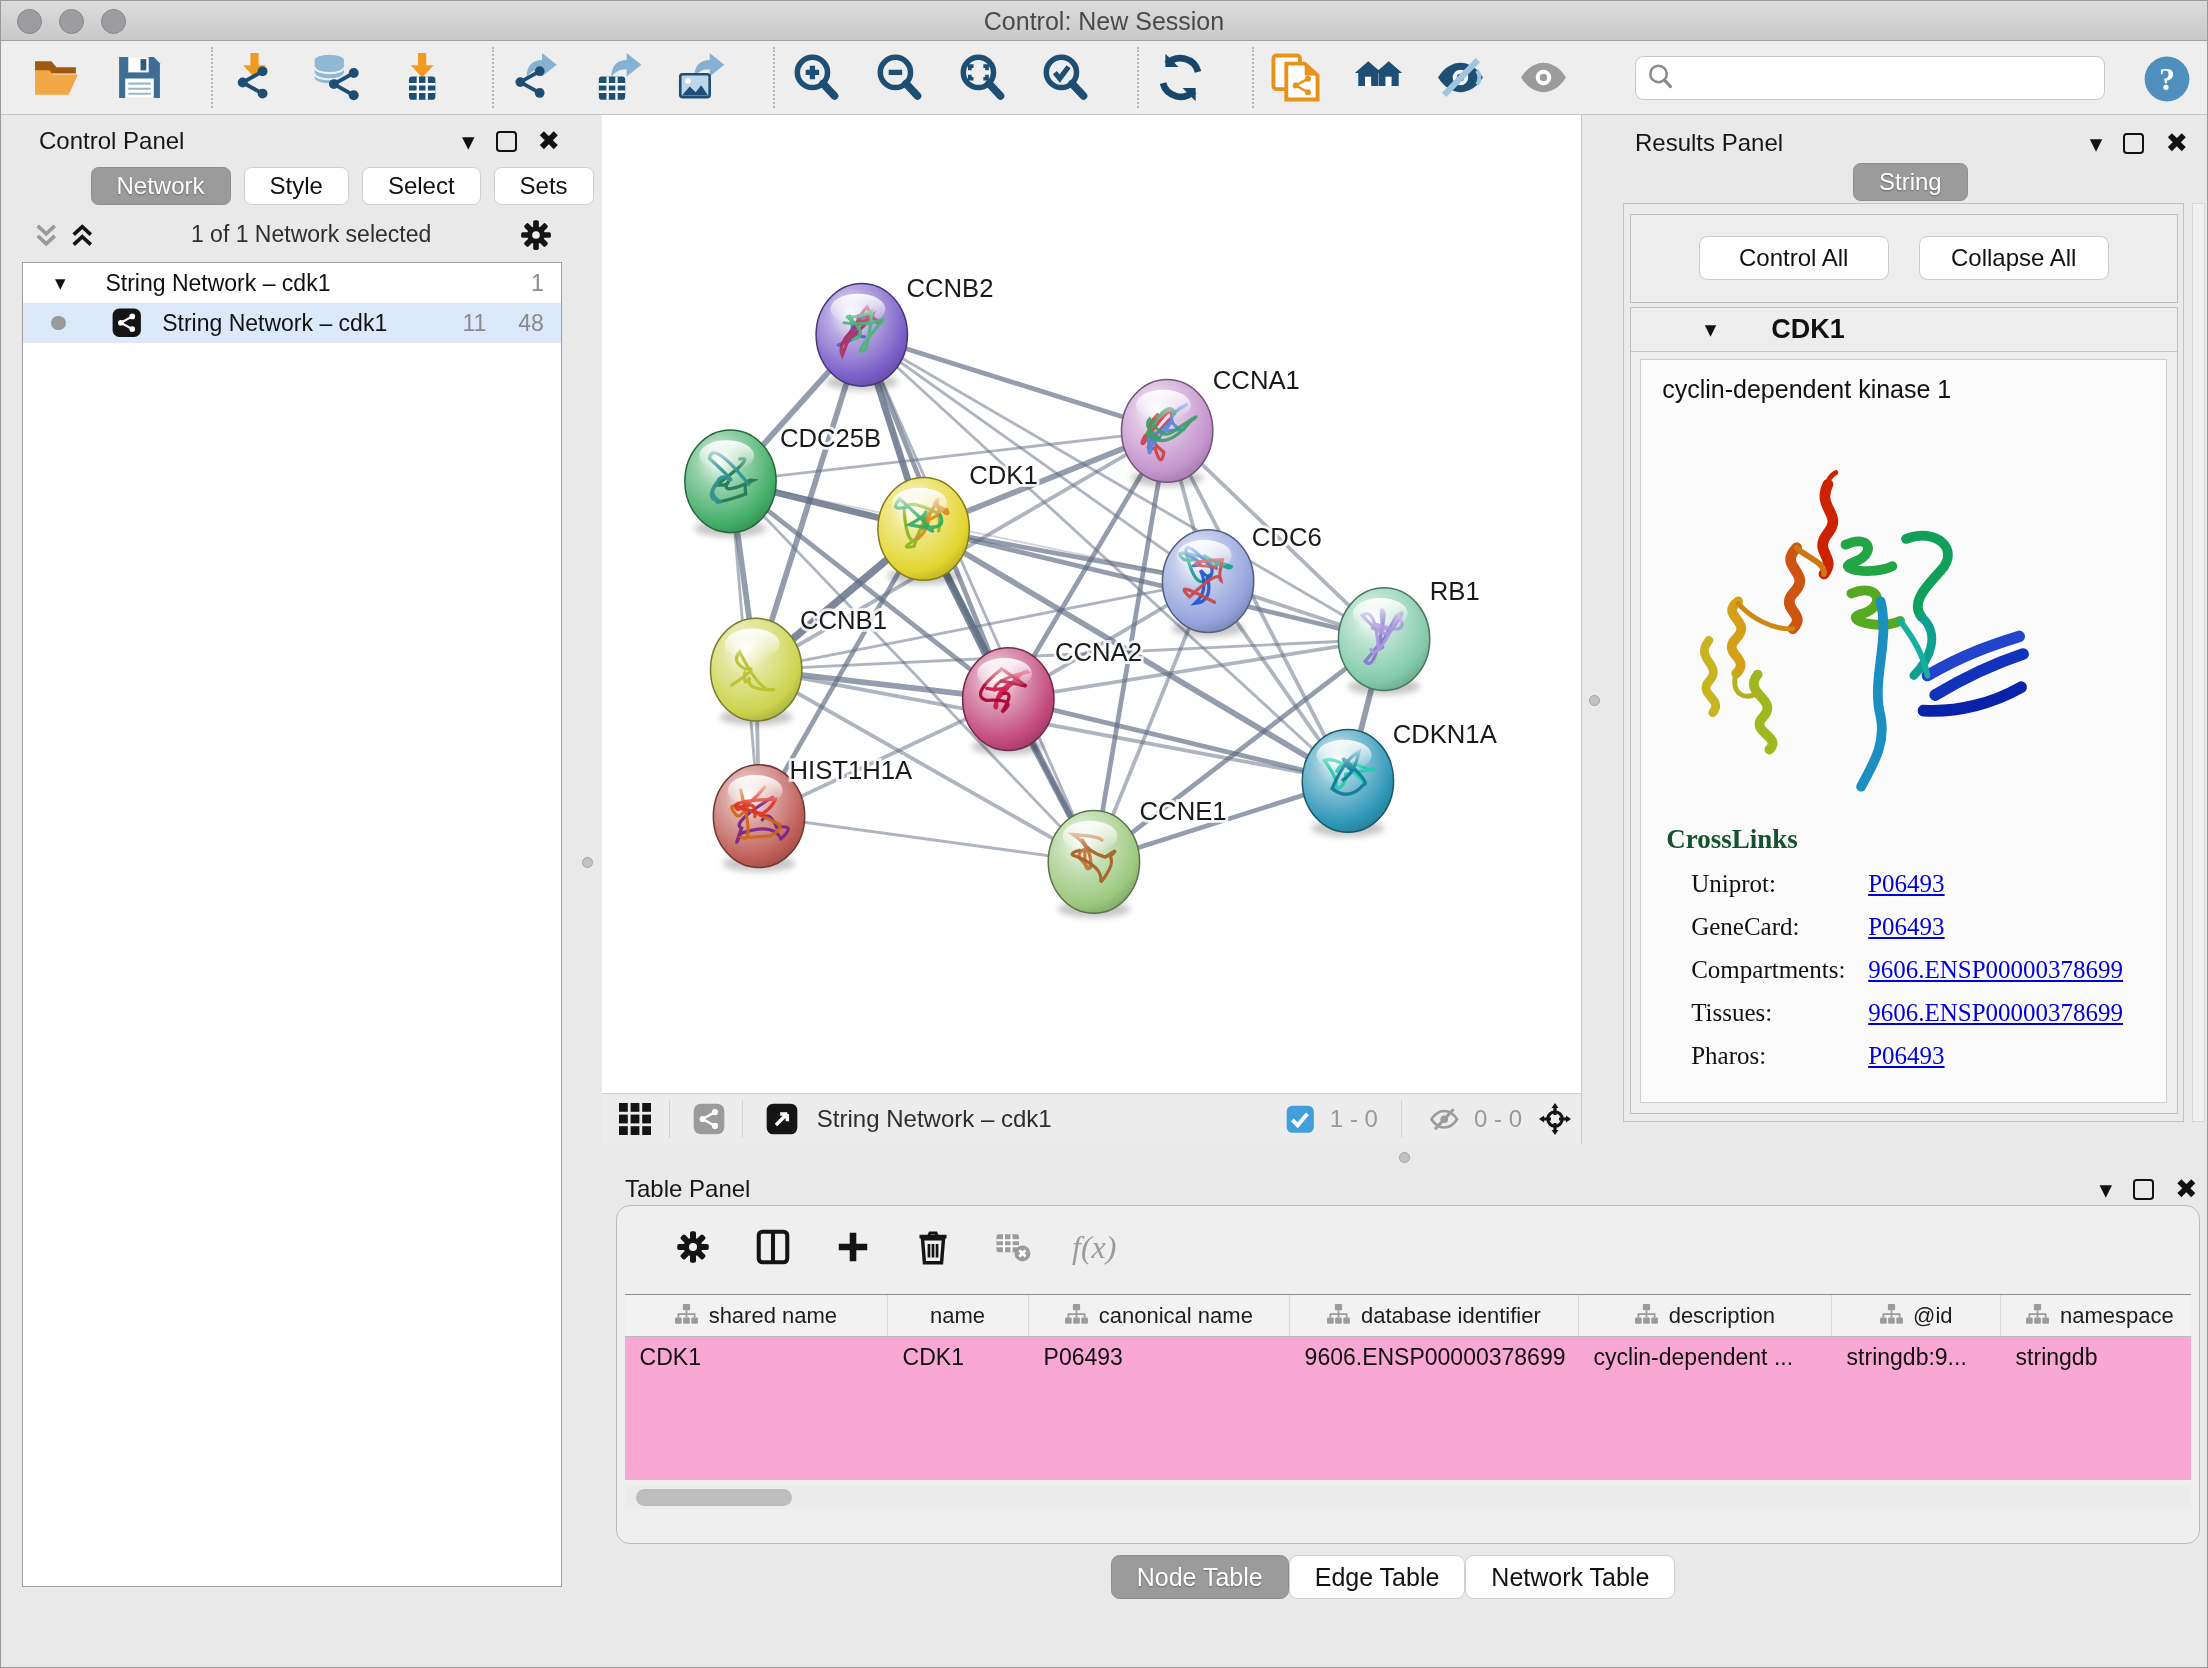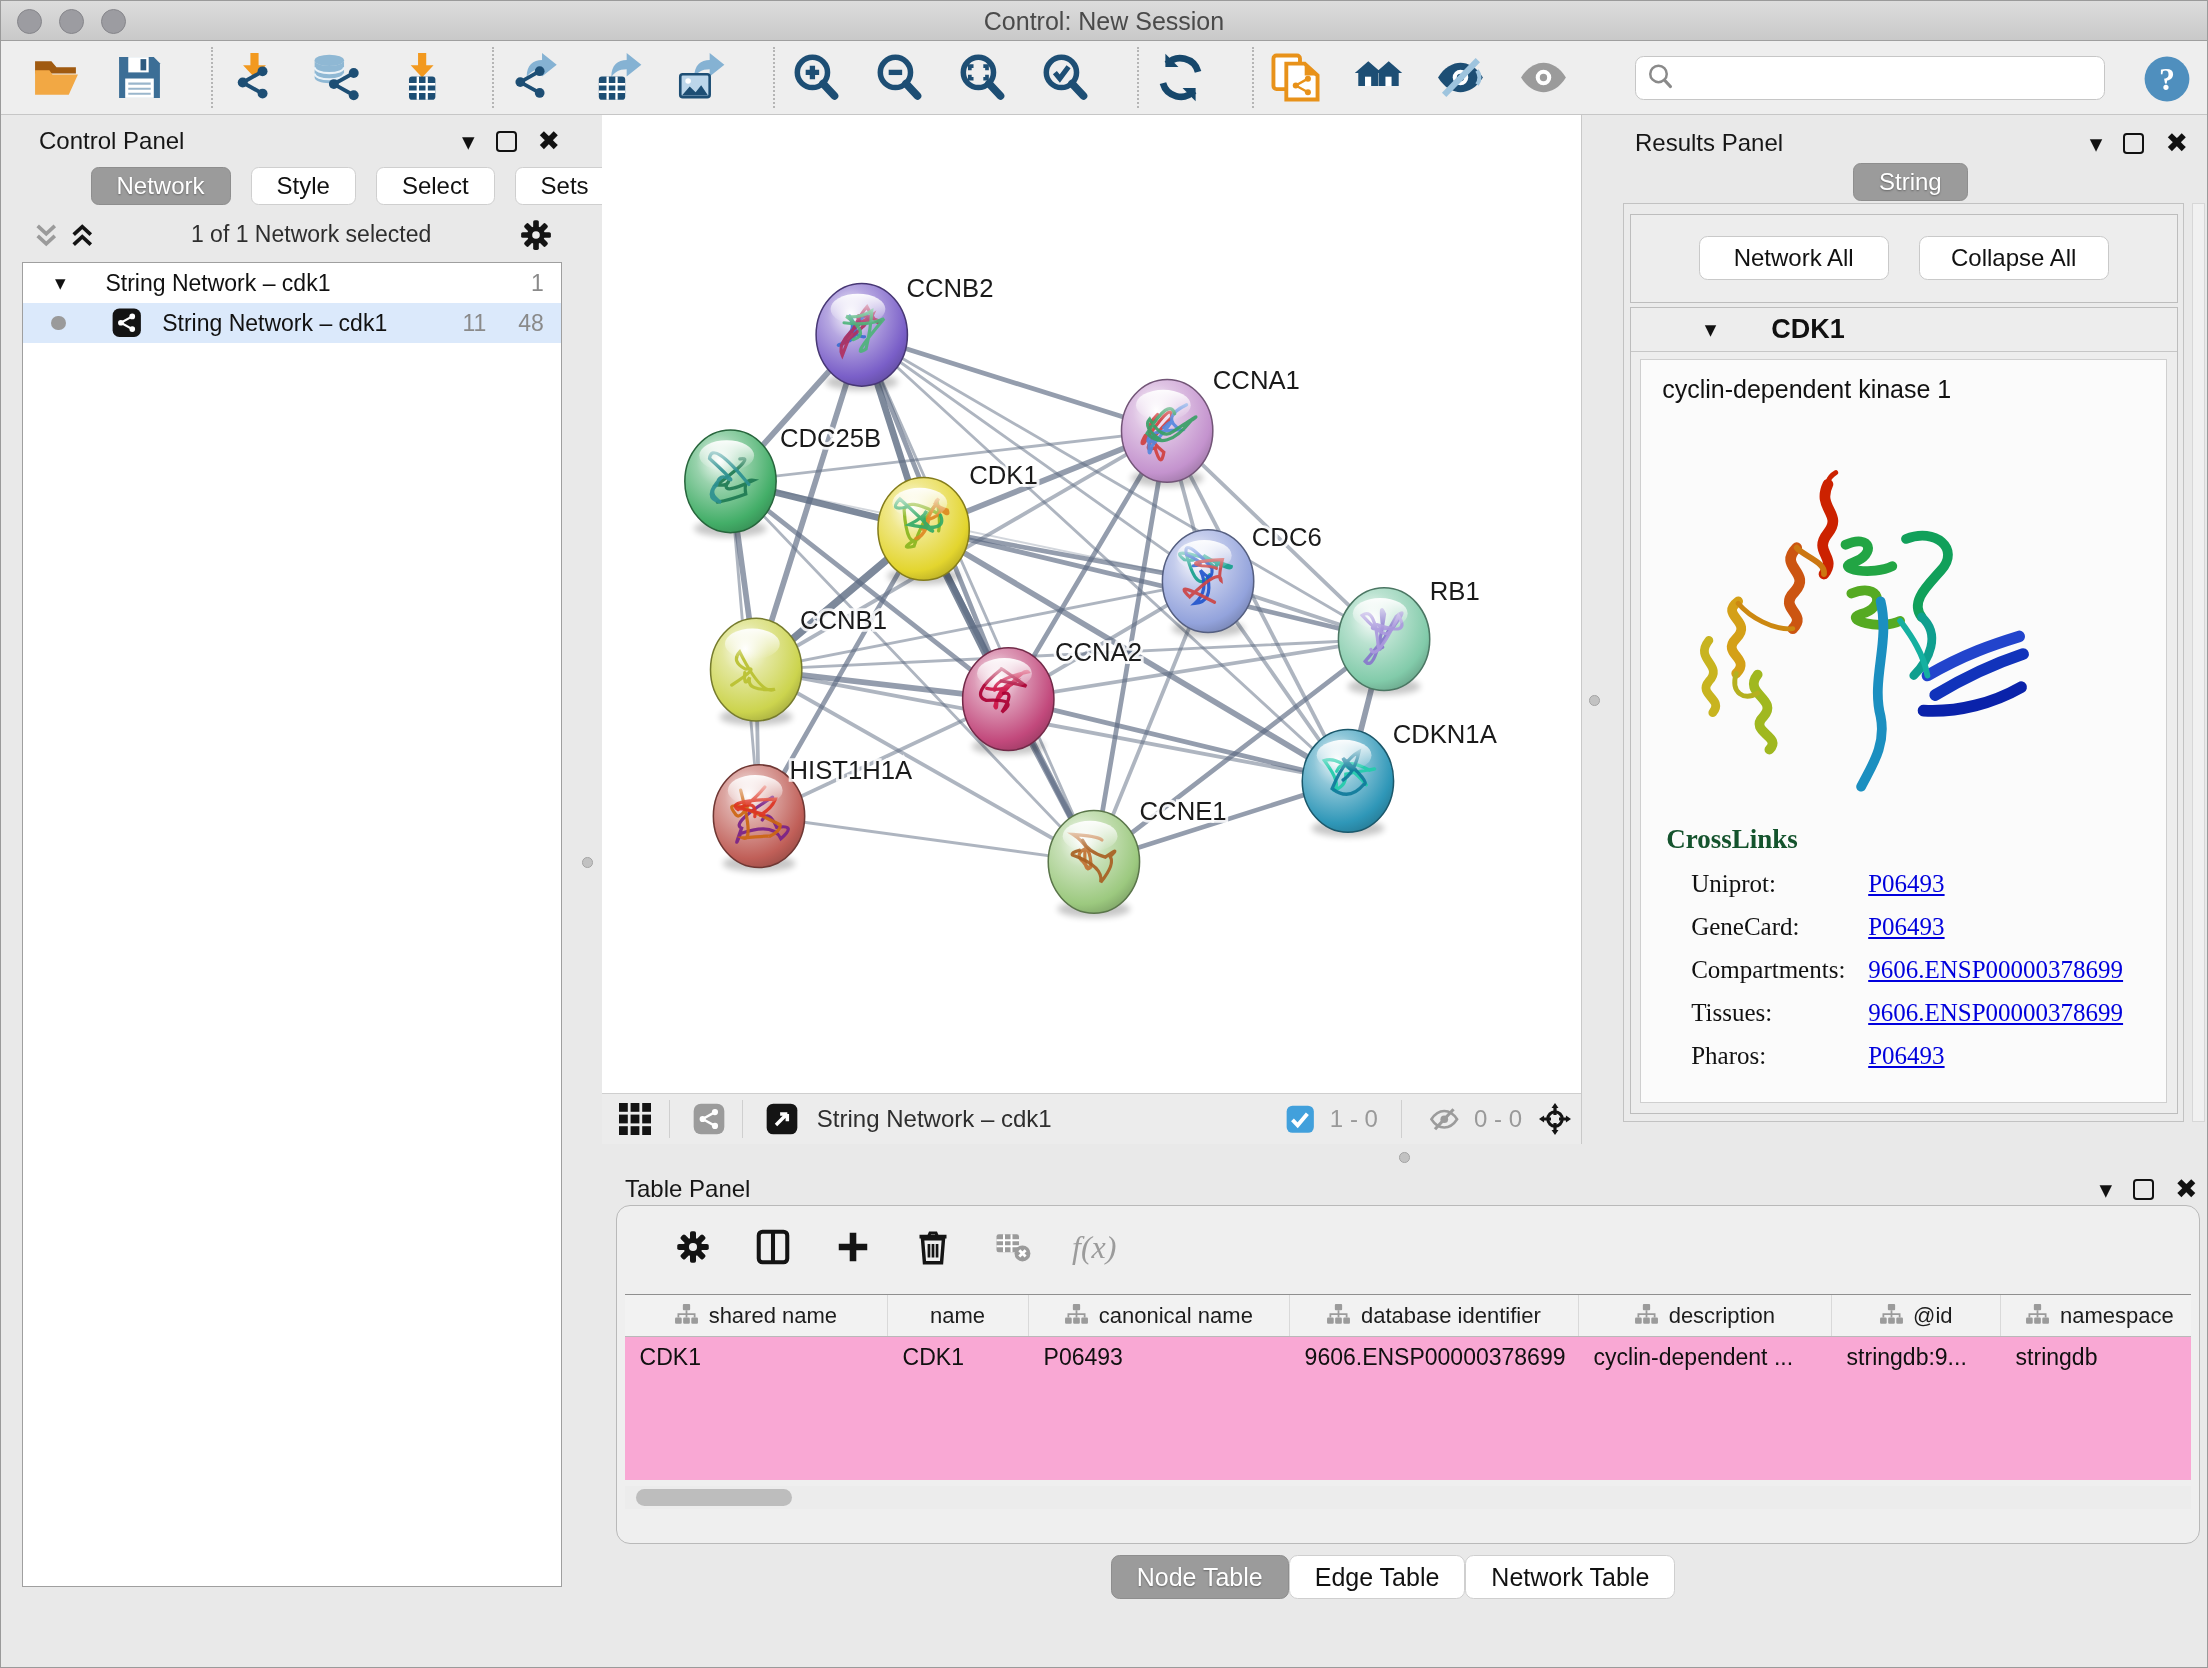--- a/index.html
+++ b/index.html
@@ -34,21 +34,21 @@
   .pc-tri { font-size:25px; color:#111; line-height:1; }
   .pc-box { width:21px; height:21px; border:2.9px solid #111; border-radius:3.8px; }
   .pc-x  { font-size:27px; font-weight:bold; color:#111; line-height:1; }
   .tab { height:38px; padding:0 25px; background:#fff; border:1px solid #cfcfcf; border-radius:7.6px;
     font-size:24px; color:#111; display:flex; align-items:center; justify-content:center; }
   .tab.active { background:#9b9b9b; color:#fff; border-color:#8e8e8e; text-shadow:0 1px 1.9px rgba(0,0,0,.35); }
 
   
   .control-panel { position:absolute; left:9.5px; top:122px; width:563px; height:1469px; }
   .cp-head { display:flex; align-items:center; justify-content:space-between; padding:0 13.3px 0 28.5px; height:36px; }
-  .cp-tabs { display:flex; gap:20px; margin:7.6px 0 0 80px; }
+  .cp-tabs { display:flex; gap:13px; margin:7.6px 0 0 80px; }
   .cp-sub { display:flex; align-items:center; height:49px; margin-top:5.7px; padding:0 21px; }
   .cp-sub .chev { width:28.5px; height:28.5px; margin-right:7.6px; }
   .cp-sub .chev svg { width:28.5px; height:28.5px; }
   .cp-sub-label { flex:1; text-align:center; font-size:23px; color:#2e2e2e; }
   .cp-gear { width:34px; height:34px; }
   .cp-gear svg { width:34px; height:34px; }
   .tree-box { position:absolute; left:11.4px; top:139px; width:540px; height:1325px; background:#fff;
     border:1.9px solid #9f9f9f; }
   .tree-row { height:40px; display:flex; align-items:center; font-size:23px; color:#111; position:relative; }
   .tree-row.selected { background:#dbe9fb; }
@@ -715,21 +715,21 @@
         <span class="pc-tri">▾</span>
         <span class="pc-box"></span>
         <span class="pc-x">✖</span>
       </span>
     </div>
     <div class="rp-tab">
         <span class="tab active">String</span>
       </div>
     <div class="rp-body">
       <div class="rp-buttons">
-        <span class="rp-btn">Network All</span>
+        <span class="rp-btn">Control All</span>
         <span class="rp-btn">Collapse All</span>
       </div>
       <div class="rp-entry">
         <div class="rp-entry-head">
           <span class="tri">▾</span>
           <span class="gene">CDK1</span>
         </div>
         <div class="rp-entry-body">
           <div class="rp-desc">cyclin-dependent kinase 1</div>
           <svg class="protein-art" viewBox="0 0 380 370" id="protein-art">

